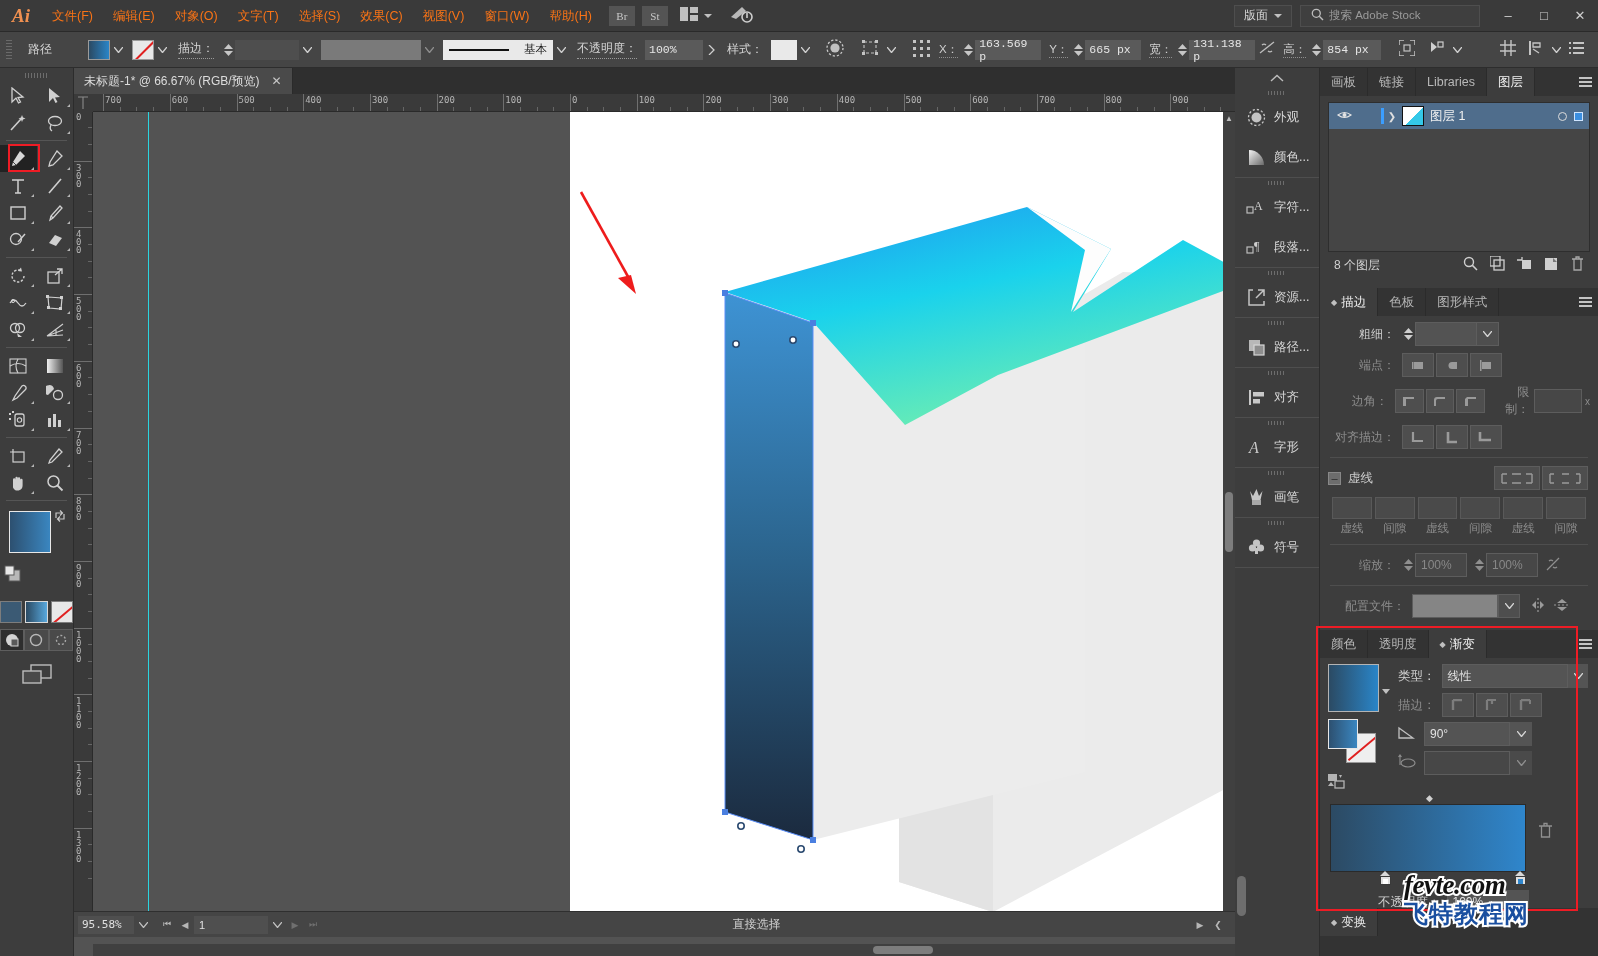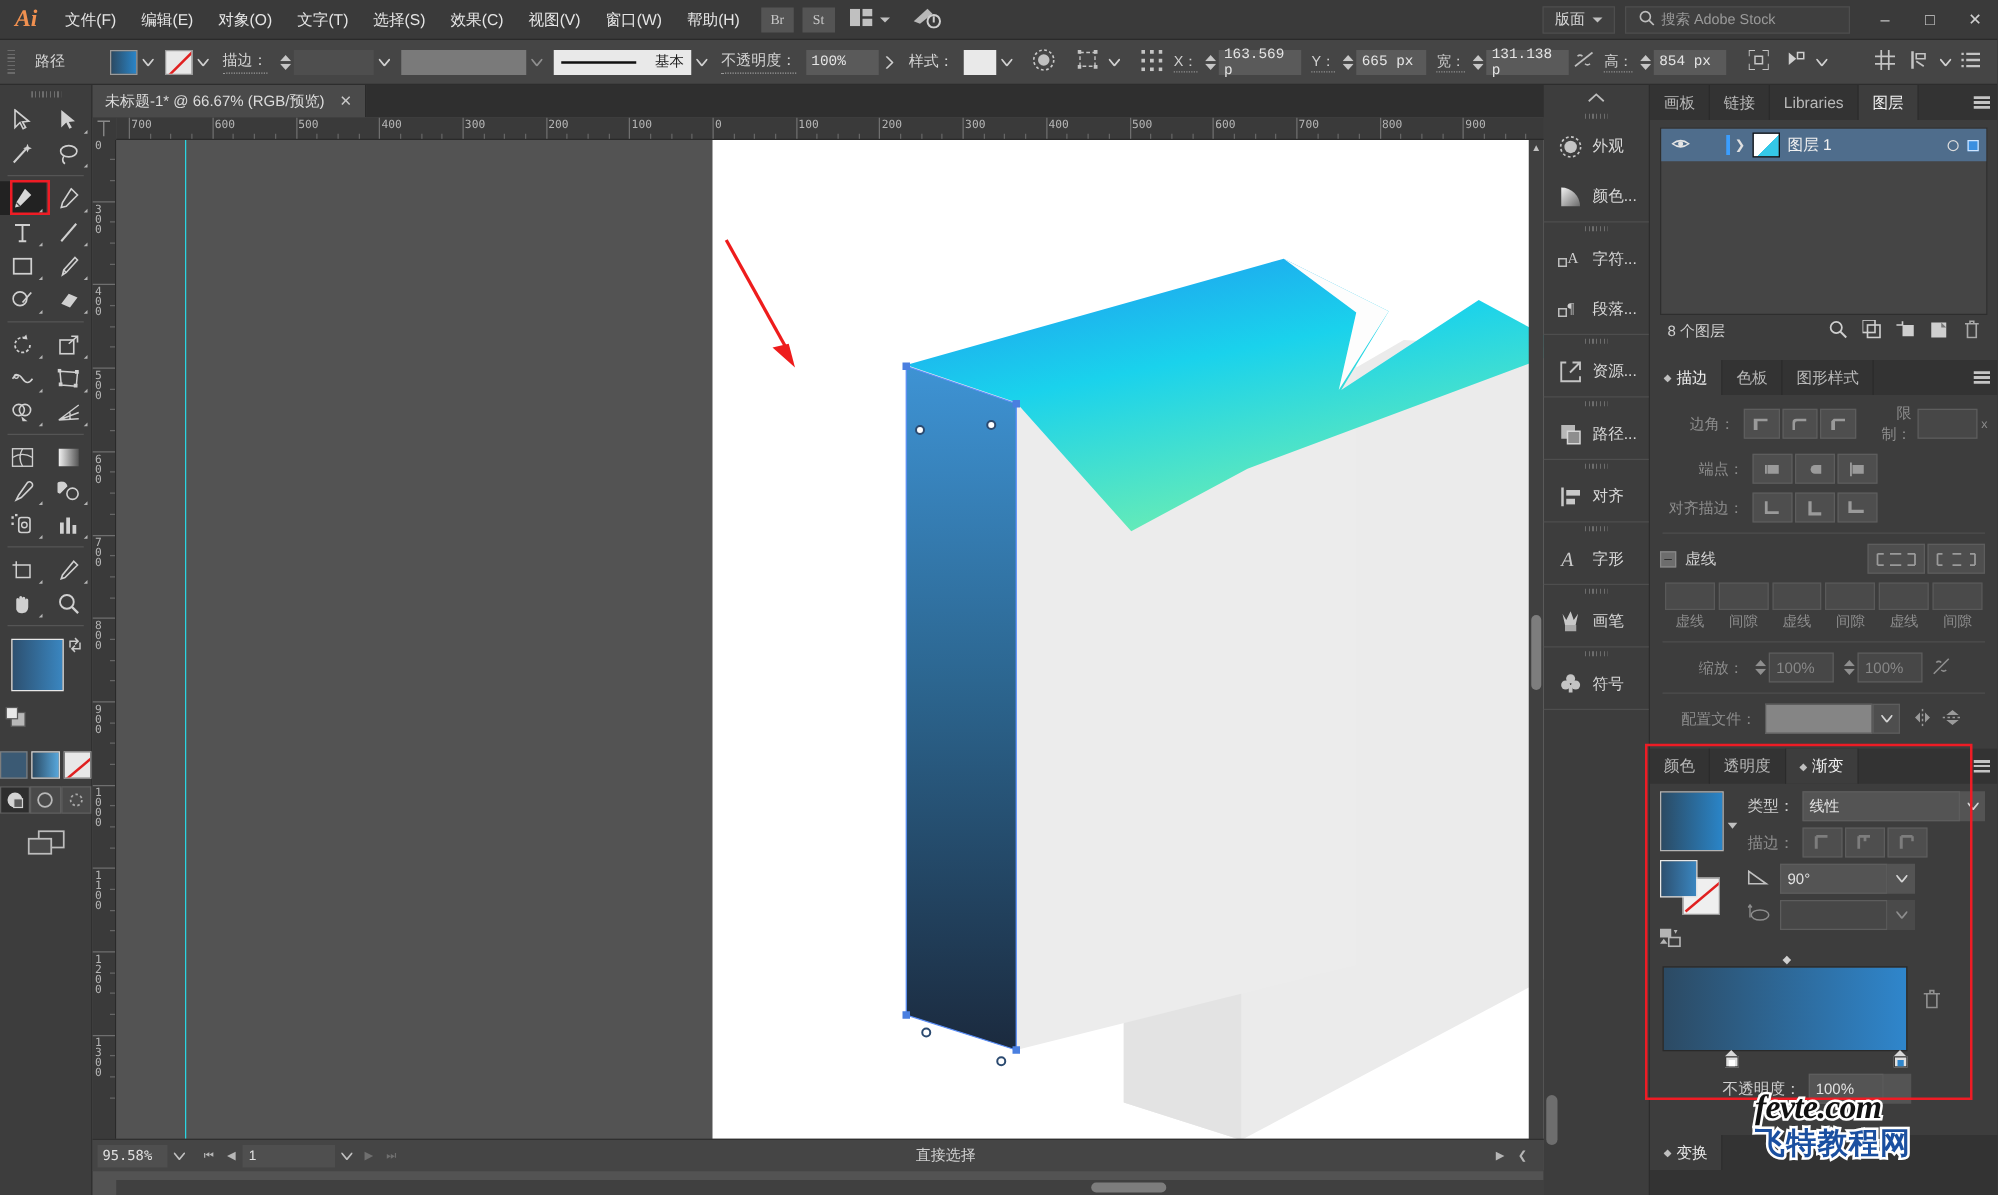--- a/index.html
+++ b/index.html
@@ -9,21 +9,21 @@
     font-family:"Liberation Sans","DejaVu Sans",sans-serif;
     font-size:12px; color:#d6d6d6; user-select:none;
   }
   .abs{ position:absolute; }
 
   
   #menubar{ left:0; top:0; width:1598px; height:32px; background:#3a3a3a;
             display:flex; align-items:center; border-bottom:1px solid #2a2a2a;}
   #ai-logo{ width:42px; text-align:center; color:#f09050; font-size:19px;
             font-weight:bold; font-style:italic; font-family:"Liberation Serif",serif;}
-  .menu-item{ padding:0 10px; height:32px; line-height:32px; color:#e5e5e5; font-size:12.5px;
+  .menu-item{ padding:0 10px; height:32px; line-height:32px; color:#f97316; font-size:12.5px;
               cursor:default; white-space:nowrap;}
   .mb-btn{ width:26px; height:20px; background:#545454; color:#c8c8c8; font-size:11px;
            display:flex; align-items:center; justify-content:center; margin-left:7px;
            font-family:"Liberation Serif",serif;}
   .mb-icon{ margin-left:12px; display:flex; align-items:center; }
   .chev{ width:0;height:0;border-left:4px solid transparent;border-right:4px solid transparent;
          border-top:4px solid #c0c0c0; display:inline-block; margin-left:6px;}
   .wspace{ margin-left:auto; display:flex; align-items:center; }
   .wspace-box{ display:flex;align-items:center; padding:2px 9px; background:#3f3f3f;
                border:1px solid #4e4e4e; height:22px; font-size:12px;}
@@ -1287,59 +1287,76 @@
       <span>描边</span>
     </div>
     <div class="ptab">色板</div>
     <div class="ptab">图形样式</div>
     <div class="pmenu">
         <div class="bars"></div>
       </div>
   </div>
   <div class="pbody">
     <div class="row">
-      <span class="rlab dim">边角：</span>
-      <span class="mini-btn">
-        <svg width="16" height="13" viewBox="0 0 16 13">
-            <path d="M2 11 V2 H13 V4 H5 V11 Z" fill="#9a9a9a"></path>
-          </svg>
-      </span>
-      <span class="mini-btn">
-        <svg width="16" height="13" viewBox="0 0 16 13">
-            <path d="M2 11 V5 a3 3 0 0 1 3 -3 H13 V4 H5.8 a1.8 1.8 0 0 0 -1.8 1.8 V11 Z" fill="#9a9a9a"></path>
-          </svg>
-      </span>
-      <span class="mini-btn">
-        <svg width="16" height="13" viewBox="0 0 16 13">
-            <path d="M2 11 V4 L4 2 H13 V4 H5 V11 Z" fill="#9a9a9a"></path>
-          </svg>
-      </span>
-      <span class="rlab dim" style="width:auto;margin-left:10px;padding-right:5px">限制：</span>
-      <span class="inpt dis" style="width:52px"></span>
-      <span style="font-size:10px;color:#8d8d8d;margin-left:3px">x</span>
+      <span class="rlab">粗细：</span>
+      <span class="spin">
+        <svg width="9" height="5" viewBox="0 0 9 5">
+            <path d="M0 5 L4.5 0 L9 5" fill="#cfcfcf"></path>
+          </svg>
+        <svg width="9" height="5" viewBox="0 0 9 5">
+            <path d="M0 0 L4.5 5 L9 0" fill="#cfcfcf"></path>
+          </svg>
+      </span>
+      <span class="inpt" style="width:62px"></span>
+      <span class="mini-btn" style="width:22px;border-left:none">
+        <svg width="9" height="6" viewBox="0 0 9 6">
+            <path d="M0 0 L4.5 5.5 L9 0" fill="none" stroke="#d4d4d4" stroke-width="1.4"></path>
+          </svg>
+      </span>
     </div>
     <div class="row">
       <span class="rlab dim">端点：</span>
       <span class="mini-btn">
         <svg width="16" height="13" viewBox="0 0 16 13">
             <rect x="4" y="3" width="9" height="7" fill="#9a9a9a"></rect>
             <rect x="2" y="3" width="1.5" height="7" fill="#9a9a9a"></rect>
           </svg>
       </span>
       <span class="mini-btn">
         <svg width="16" height="13" viewBox="0 0 16 13">
             <path d="M13 3 h-5 a3.5 3.5 0 0 0 0 7 h5 Z" fill="#9a9a9a"></path>
           </svg>
       </span>
       <span class="mini-btn">
         <svg width="16" height="13" viewBox="0 0 16 13">
             <rect x="4" y="3" width="9" height="7" fill="#9a9a9a"></rect>
             <rect x="2" y="1" width="1.5" height="11" fill="#9a9a9a"></rect>
           </svg>
       </span>
+    </div>
+    <div class="row">
+      <span class="rlab dim">边角：</span>
+      <span class="mini-btn">
+        <svg width="16" height="13" viewBox="0 0 16 13">
+            <path d="M2 11 V2 H13 V4 H5 V11 Z" fill="#9a9a9a"></path>
+          </svg>
+      </span>
+      <span class="mini-btn">
+        <svg width="16" height="13" viewBox="0 0 16 13">
+            <path d="M2 11 V5 a3 3 0 0 1 3 -3 H13 V4 H5.8 a1.8 1.8 0 0 0 -1.8 1.8 V11 Z" fill="#9a9a9a"></path>
+          </svg>
+      </span>
+      <span class="mini-btn">
+        <svg width="16" height="13" viewBox="0 0 16 13">
+            <path d="M2 11 V4 L4 2 H13 V4 H5 V11 Z" fill="#9a9a9a"></path>
+          </svg>
+      </span>
+      <span class="rlab dim" style="width:auto;margin-left:10px;padding-right:5px">限制：</span>
+      <span class="inpt dis" style="width:52px"></span>
+      <span style="font-size:10px;color:#8d8d8d;margin-left:3px">x</span>
     </div>
     <div class="row">
       <span class="rlab dim">对齐描边：</span>
       <span class="mini-btn">
         <svg width="16" height="13" viewBox="0 0 16 13">
             <path d="M3 1 V10 H13" fill="none" stroke="#9a9a9a" stroke-width="2.2"></path>
           </svg>
       </span>
       <span class="mini-btn">
         <svg width="16" height="13" viewBox="0 0 16 13">

